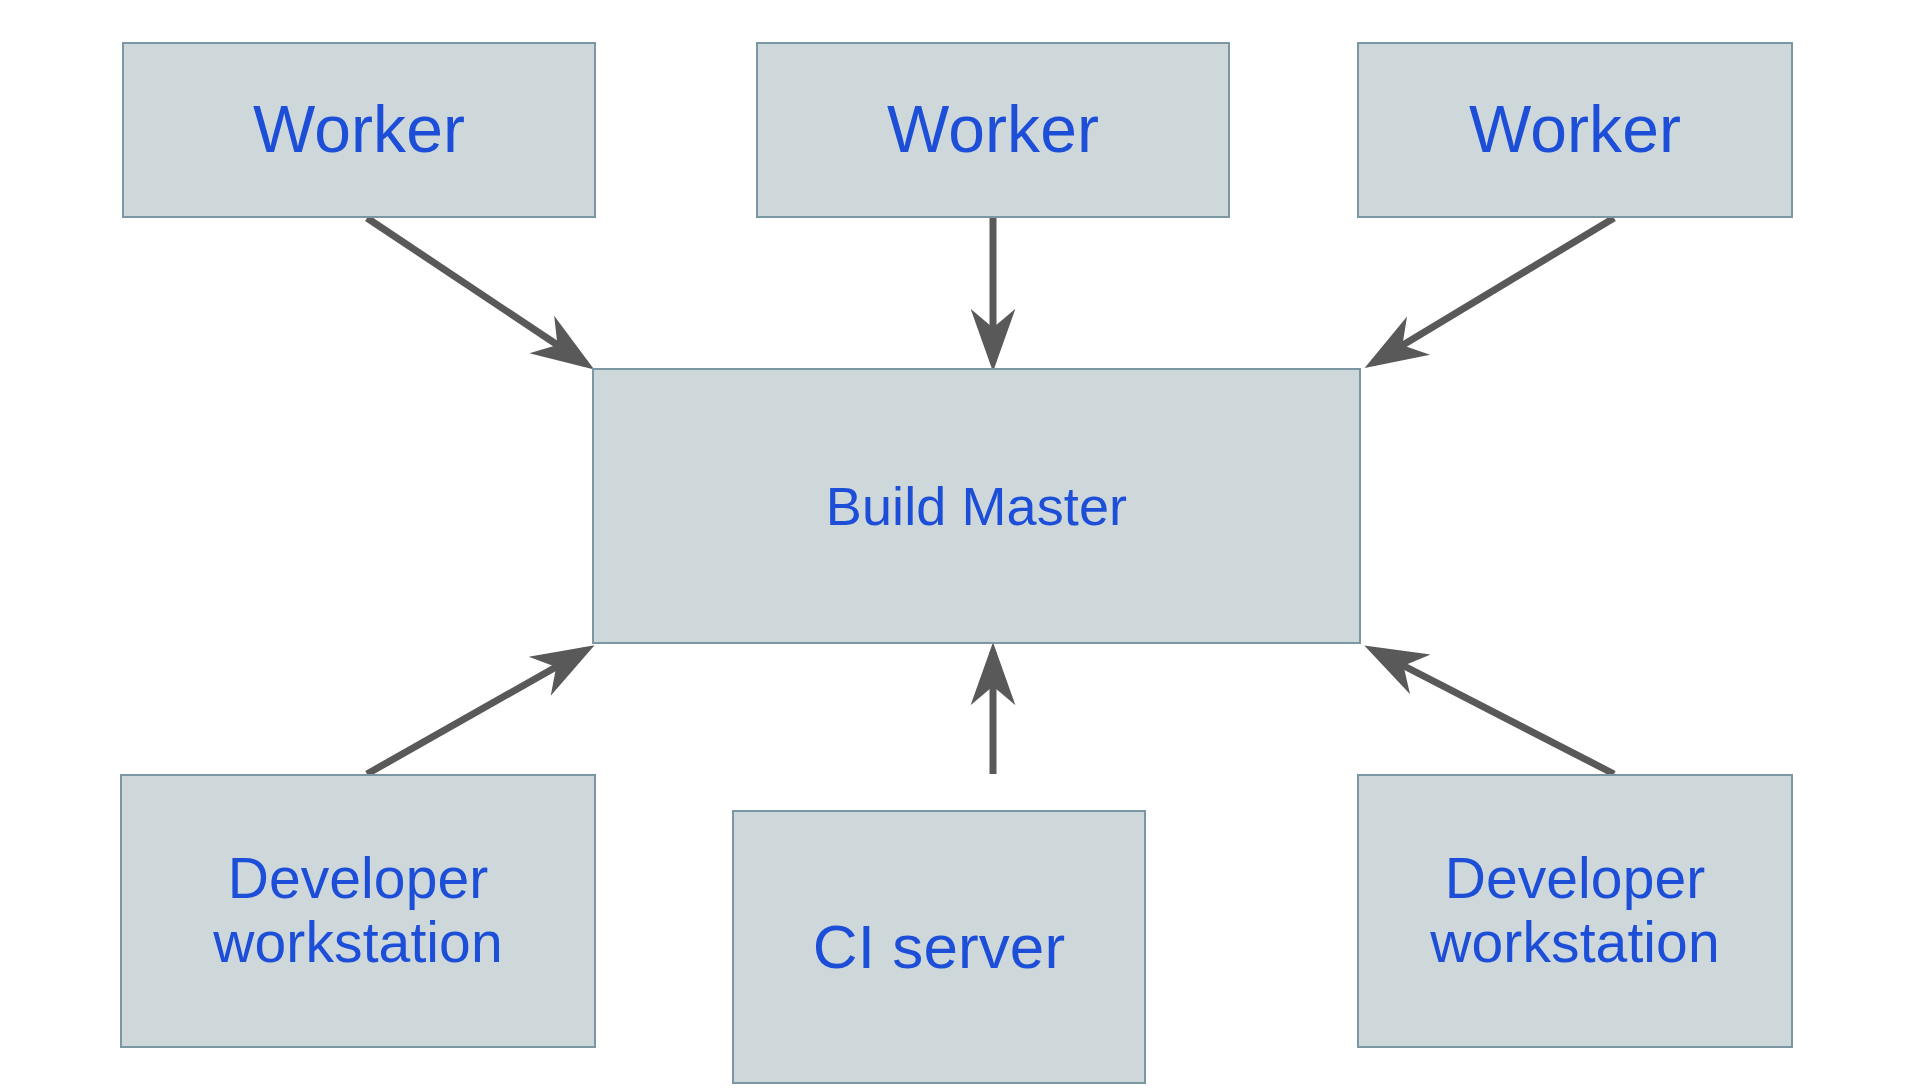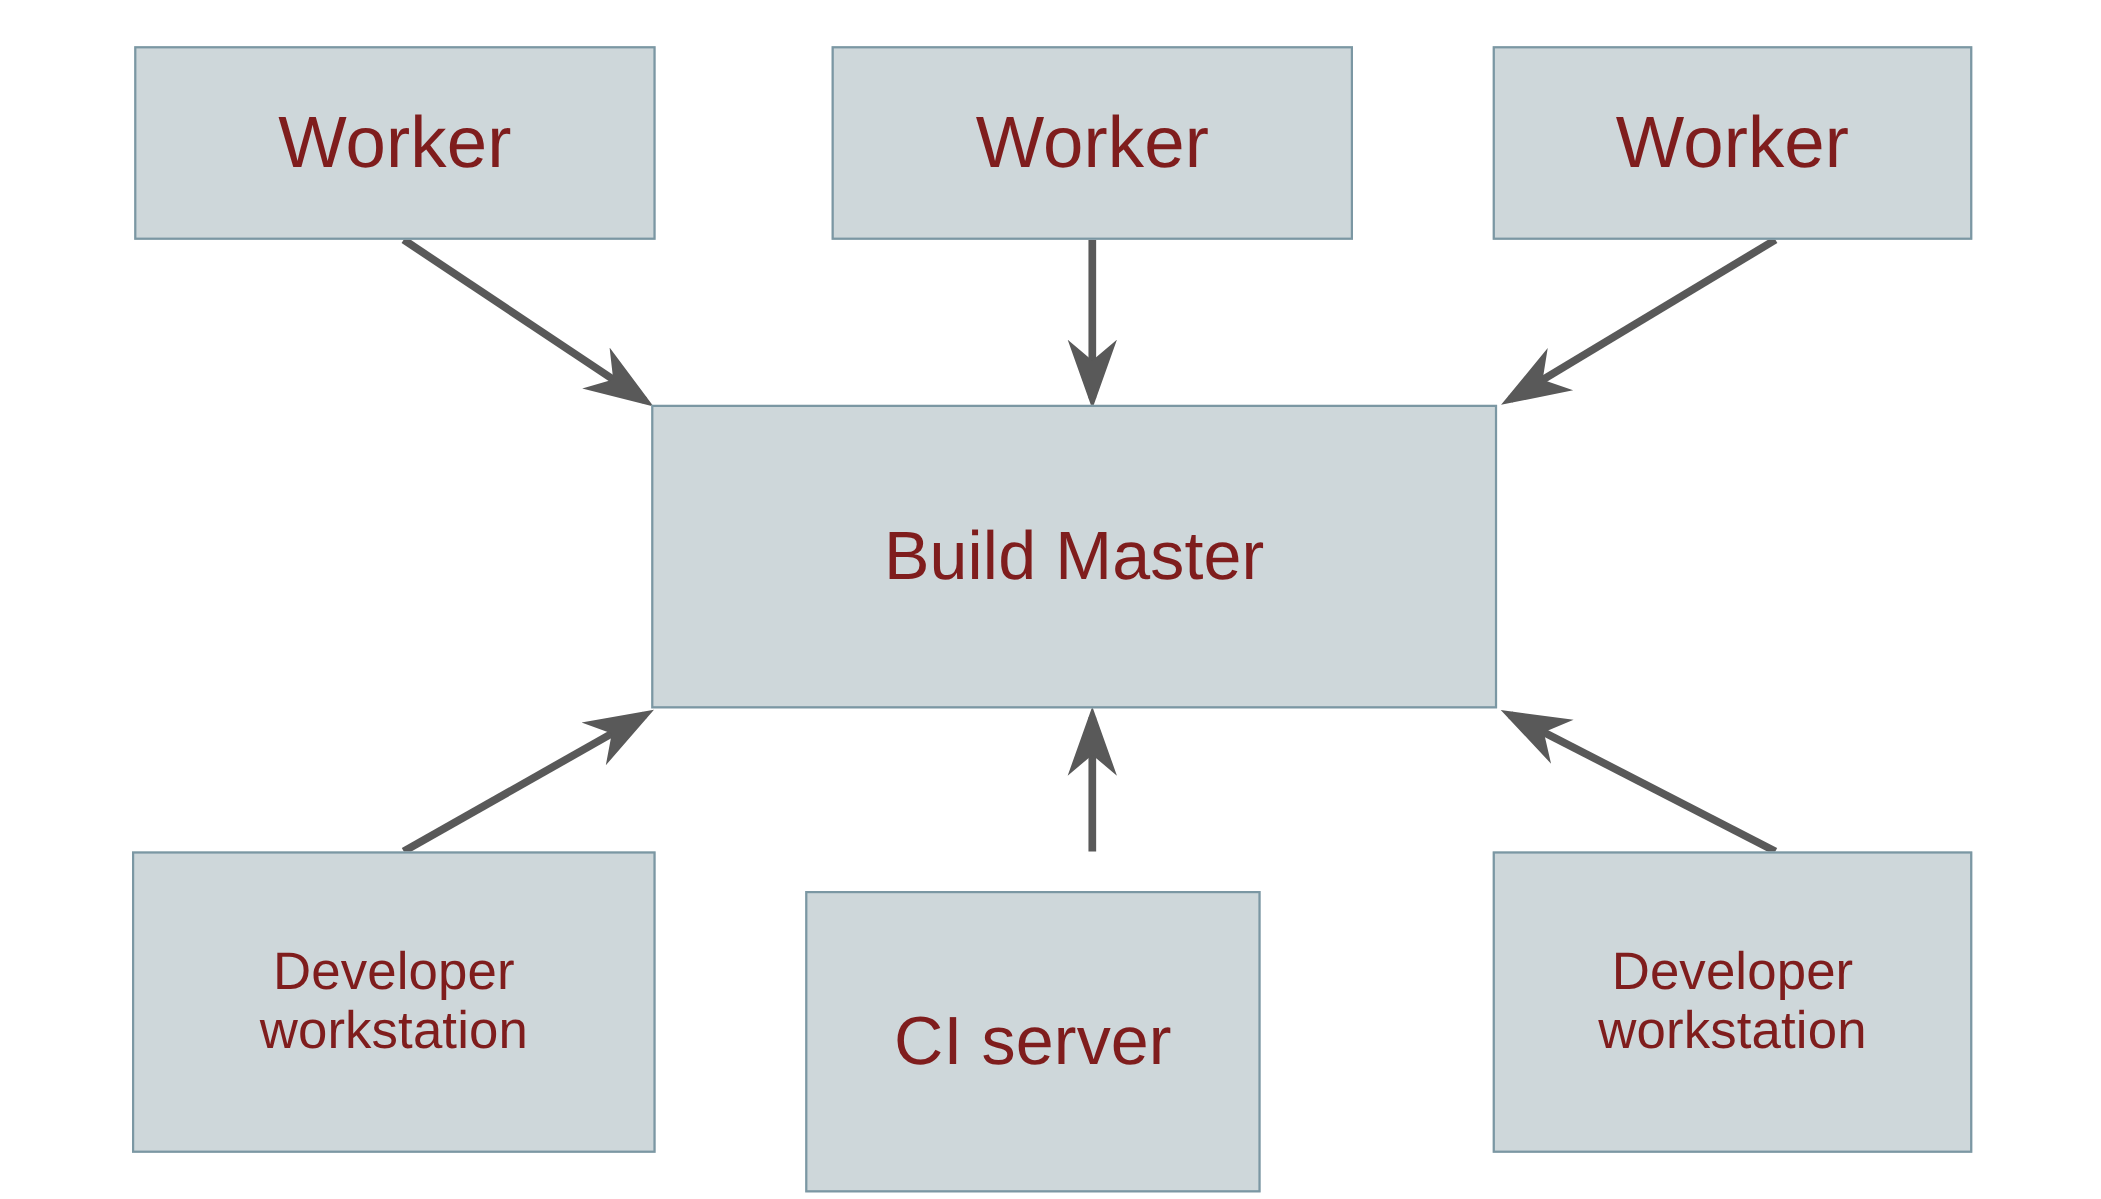--- a/index.html
+++ b/index.html
@@ -30,42 +30,42 @@
     position: absolute;
     box-sizing: border-box;
     background: #ced7da;
     border: 2px solid #7b97a3;
     display: flex;
     align-items: center;
     justify-content: center;
     text-align: center;
   }
   .node-label {
-    color: #7f1d1d;
+    color: #1d4ed8;
     font-weight: 400;
     line-height: 1.12;
     letter-spacing: 0.1px;
     white-space: pre-line;
     padding: 0 8px;
   }
   
   #node-worker-left   { left: 122px;  top: 42px;  width: 474px; height: 176px; }
   #node-worker-center { left: 756px;  top: 42px;  width: 474px; height: 176px; }
   #node-worker-right  { left: 1357px; top: 42px;  width: 436px; height: 176px; }
   #node-build-master  { left: 592px;  top: 368px; width: 769px; height: 276px; }
   #node-dev-left      { left: 120px;  top: 774px; width: 476px; height: 274px; }
   #node-ci-server     { left: 732px;  top: 774px; width: 414px; height: 274px; margin-top: 36px; }
   #node-dev-right     { left: 1357px; top: 774px; width: 436px; height: 274px; }
 
   #node-worker-left   .node-label,
   #node-worker-center .node-label,
   #node-worker-right  .node-label { font-size: 66px; }
-  #node-build-master  .node-label { font-size: 62px; }
+  #node-build-master  .node-label { font-size: 54px; }
   #node-dev-left      .node-label,
-  #node-dev-right     .node-label { font-size: 48px; }
+  #node-dev-right     .node-label { font-size: 57px; }
   #node-ci-server     .node-label { font-size: 62px; }
 </style>
 </head>
 <body>
 
 <div id="diagram-canvas">
 
   <svg id="edge-layer" viewBox="0 0 1910 1090" width="1910" height="1090" xmlns="http://www.w3.org/2000/svg">
     <defs>
       <marker id="arrowhead" markerWidth="10" markerHeight="10" refX="7.6" refY="3.4" orient="auto" markerUnits="strokeWidth">

